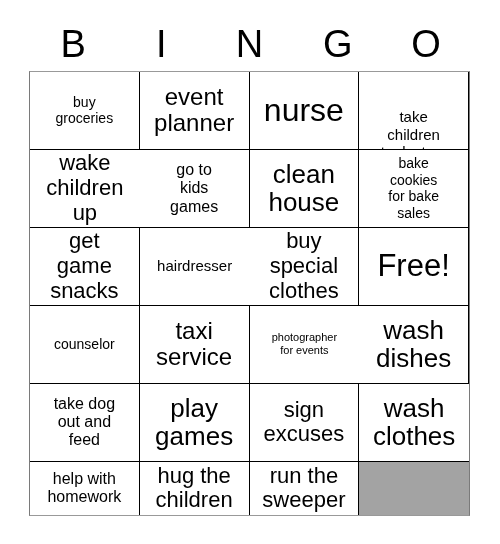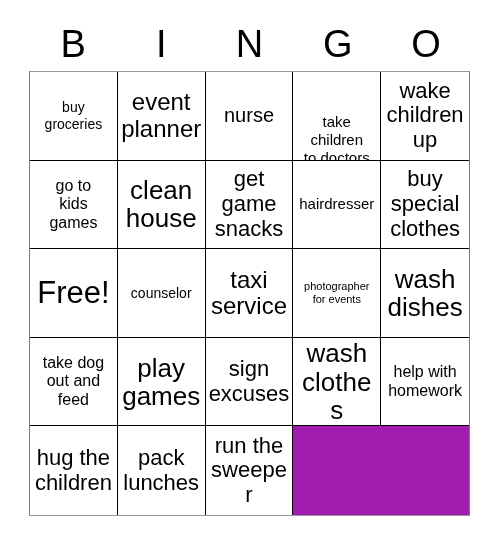--- a/index.html
+++ b/index.html
@@ -50,23 +50,23 @@
     left: 29px;
     top: 71px;
     width: 441px;
     height: 445px;
     box-sizing: border-box;
     border-top: 1px solid #999999;
     border-left: 1px solid #7a7a7a;
     border-right: 1px solid #7a7a7a;
     border-bottom: 1px solid #999999;
     display: grid;
-    grid-template-columns: repeat(5, 1fr);
+    grid-template-columns: repeat(4, 1fr);
     grid-template-rows: repeat(5, 1fr);
-    background: #a21caf;
+    background: #a3a3a3;
   }
   .cell {
     box-sizing: border-box;
     border-right: 1px solid #000000;
     border-bottom: 1px solid #000000;
     display: flex;
     align-items: center;
     justify-content: center;
     text-align: center;
     padding: 2px 3px;
@@ -88,21 +88,21 @@
   
   .fs-xxs .cell-text { font-size: 11px; line-height: 1.22; }
   .fs-xs  .cell-text { font-size: 15px; line-height: 1.2; }
   .fs-sm  .cell-text { font-size: 14px; line-height: 1.2; }
   .fs-smd .cell-text { font-size: 15px; line-height: 1.18; margin-top: 48px; }
   .fs-md  .cell-text { font-size: 16px; line-height: 1.16; }
   .fs-lg  .cell-text { font-size: 16px; line-height: 1.14; }
   .fs-xl  .cell-text { font-size: 22px; line-height: 1.12; }
   .fs-2xl .cell-text { font-size: 24px; line-height: 1.1; }
   .fs-3xl .cell-text { font-size: 26px; line-height: 1.08; }
-  .fs-4xl .cell-text { font-size: 20px; line-height: 1.06; }
+  .fs-4xl .cell-text { font-size: 32px; line-height: 1.06; }
   .fs-5xl .cell-text { font-size: 31px; line-height: 1.04; }
 </style>
 </head>
 <body>
 
 <div id="card">
 
   <div id="header">
     <span class="header-letter">B</span>
     <span class="header-letter">I</span>
@@ -135,20 +135,26 @@
       </div>
       <div class="cell fs-lg">
         <span class="cell-text">go to
 kids
 games</span>
       </div>
       <div class="cell fs-3xl">
         <span class="cell-text">clean
 house</span>
       </div>
+      <div class="cell fs-sm">
+        <span class="cell-text">bake
+cookies
+for bake
+sales</span>
+      </div>
       <div class="cell fs-xl">
         <span class="cell-text">get
 game
 snacks</span>
       </div>
       <div class="cell fs-xs">
         <span class="cell-text">hairdresser</span>
       </div>
       <div class="cell fs-xl">
         <span class="cell-text">buy
@@ -192,22 +198,18 @@
       </div>
       <div class="cell fs-md">
         <span class="cell-text">help with
 homework</span>
       </div>
       <div class="cell fs-xl">
         <span class="cell-text">hug the
 children</span>
       </div>
       <div class="cell fs-xl">
-        <span class="cell-text">pack
-lunches</span>
-      </div>
-      <div class="cell fs-xl">
         <span class="cell-text">run the
 sweeper</span>
       </div>
     </div>
 
 </div>
 
 </body></html>

